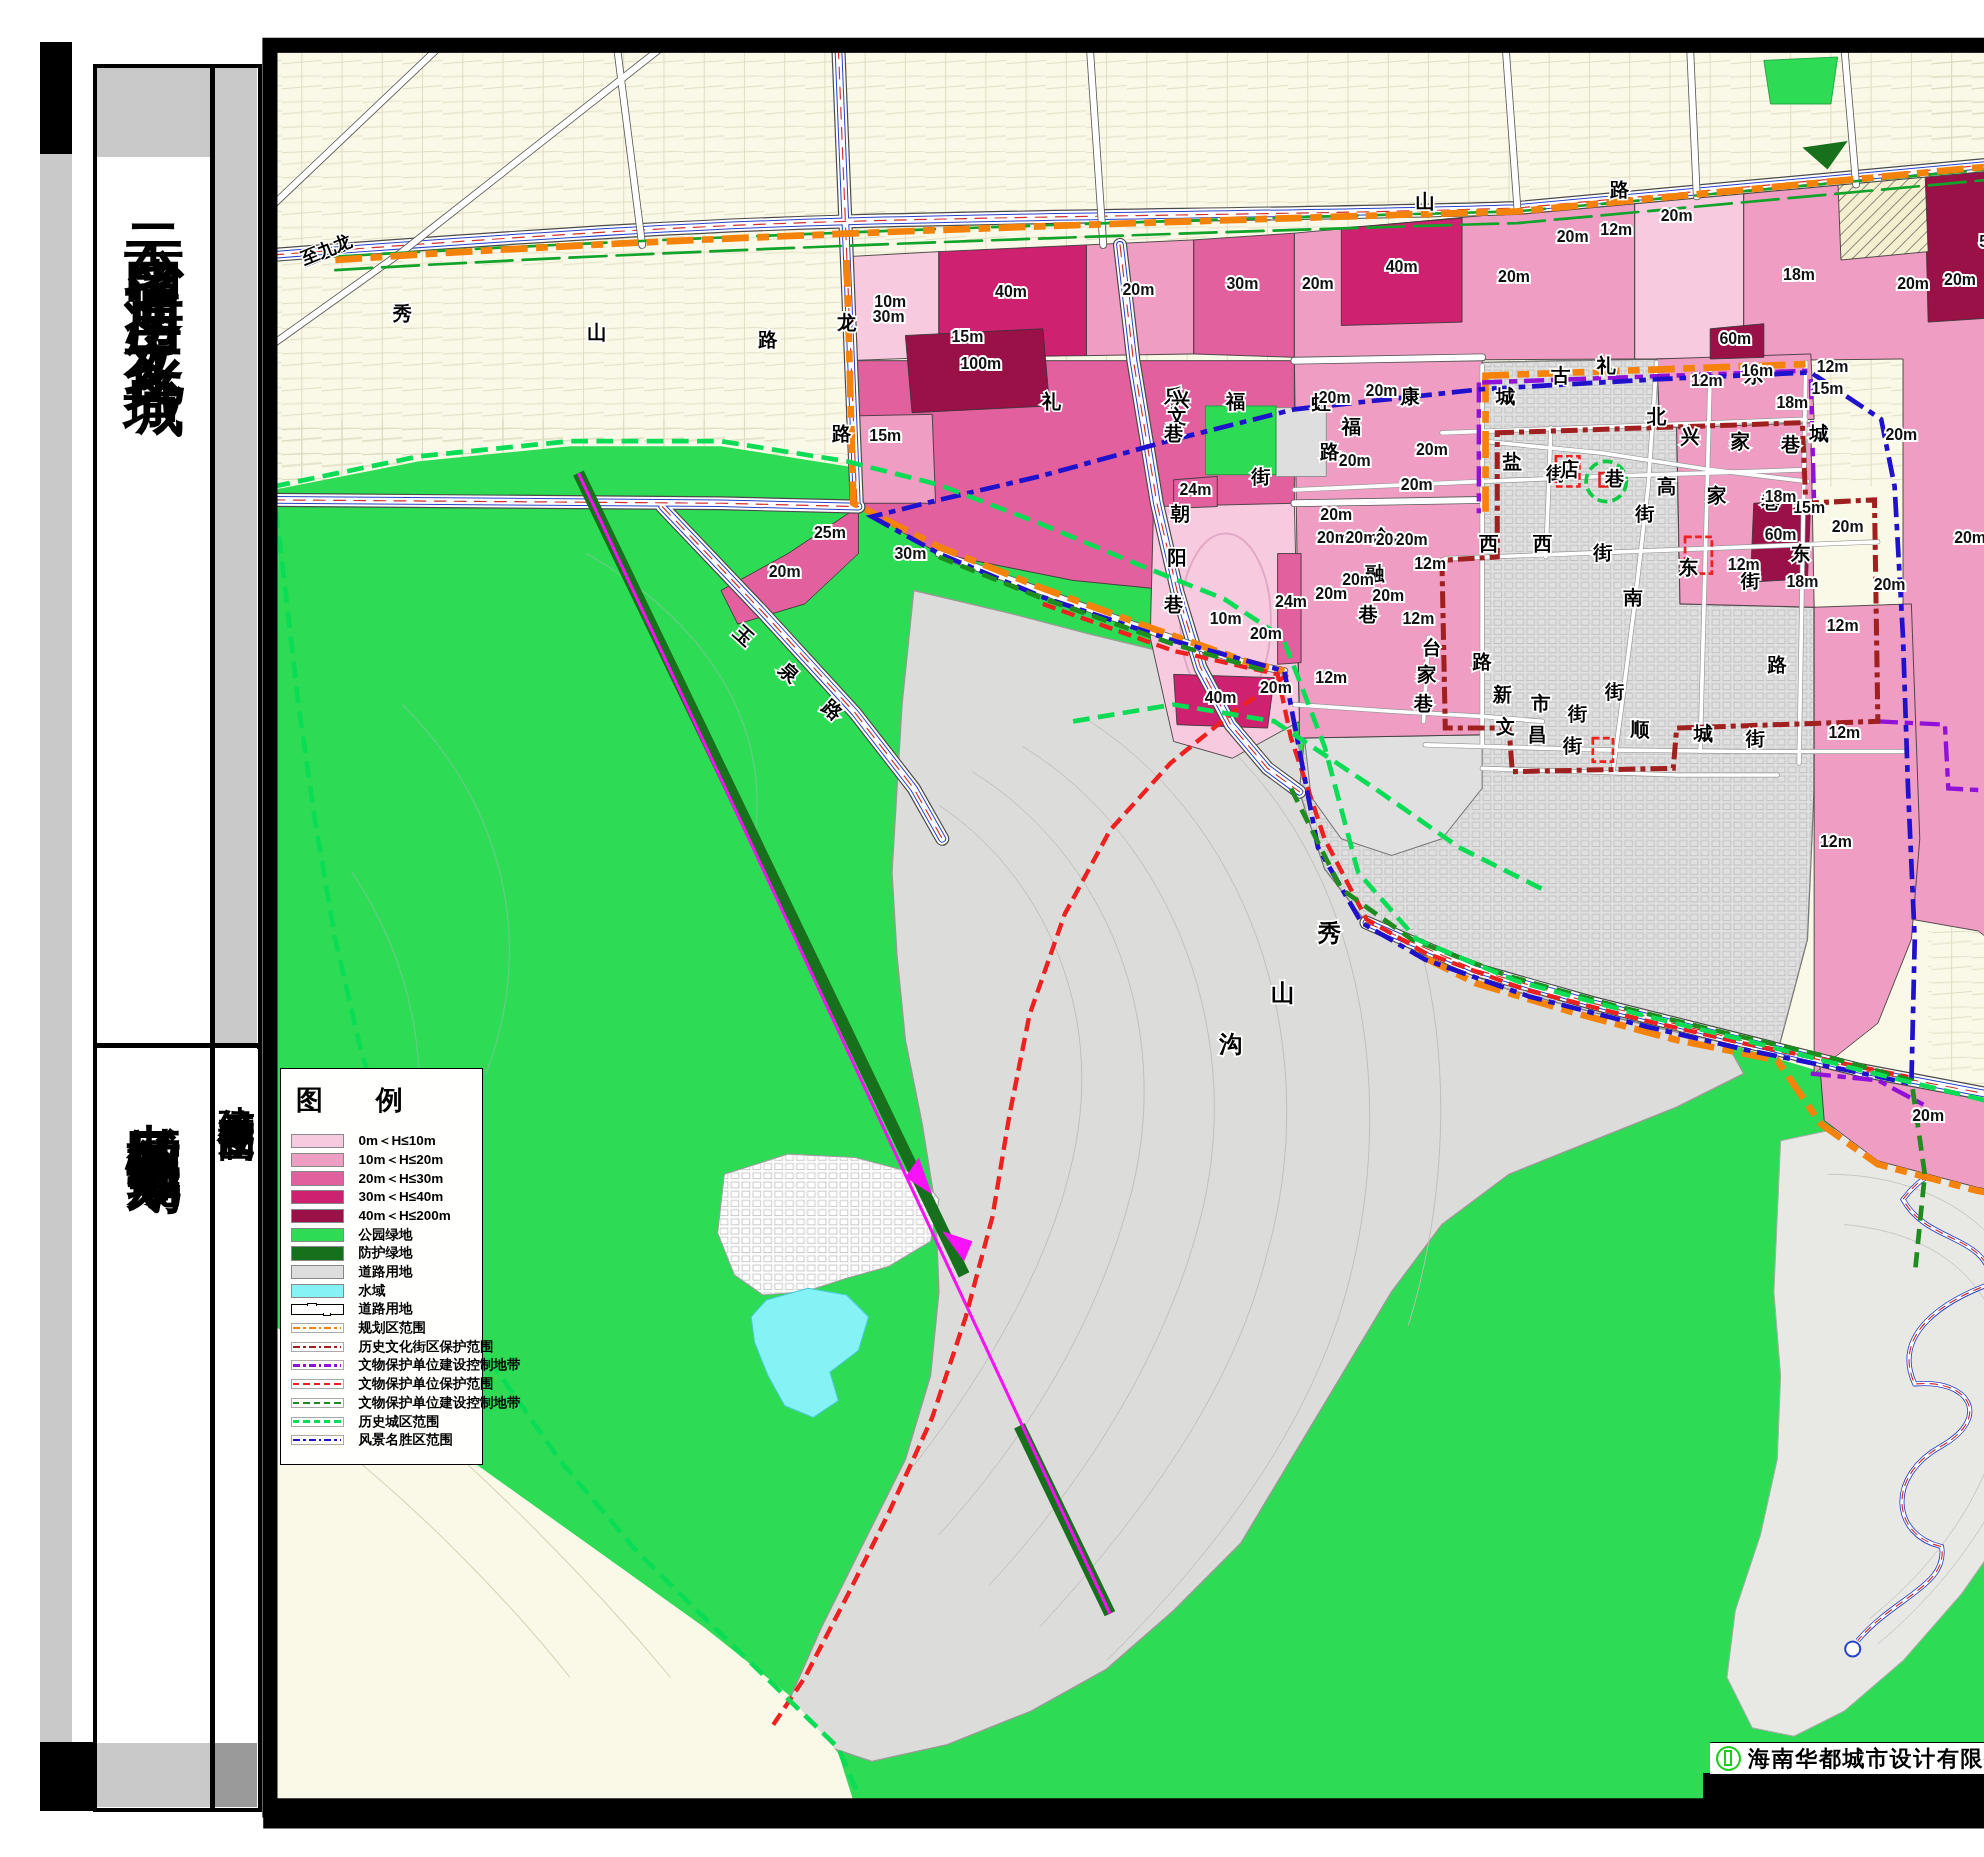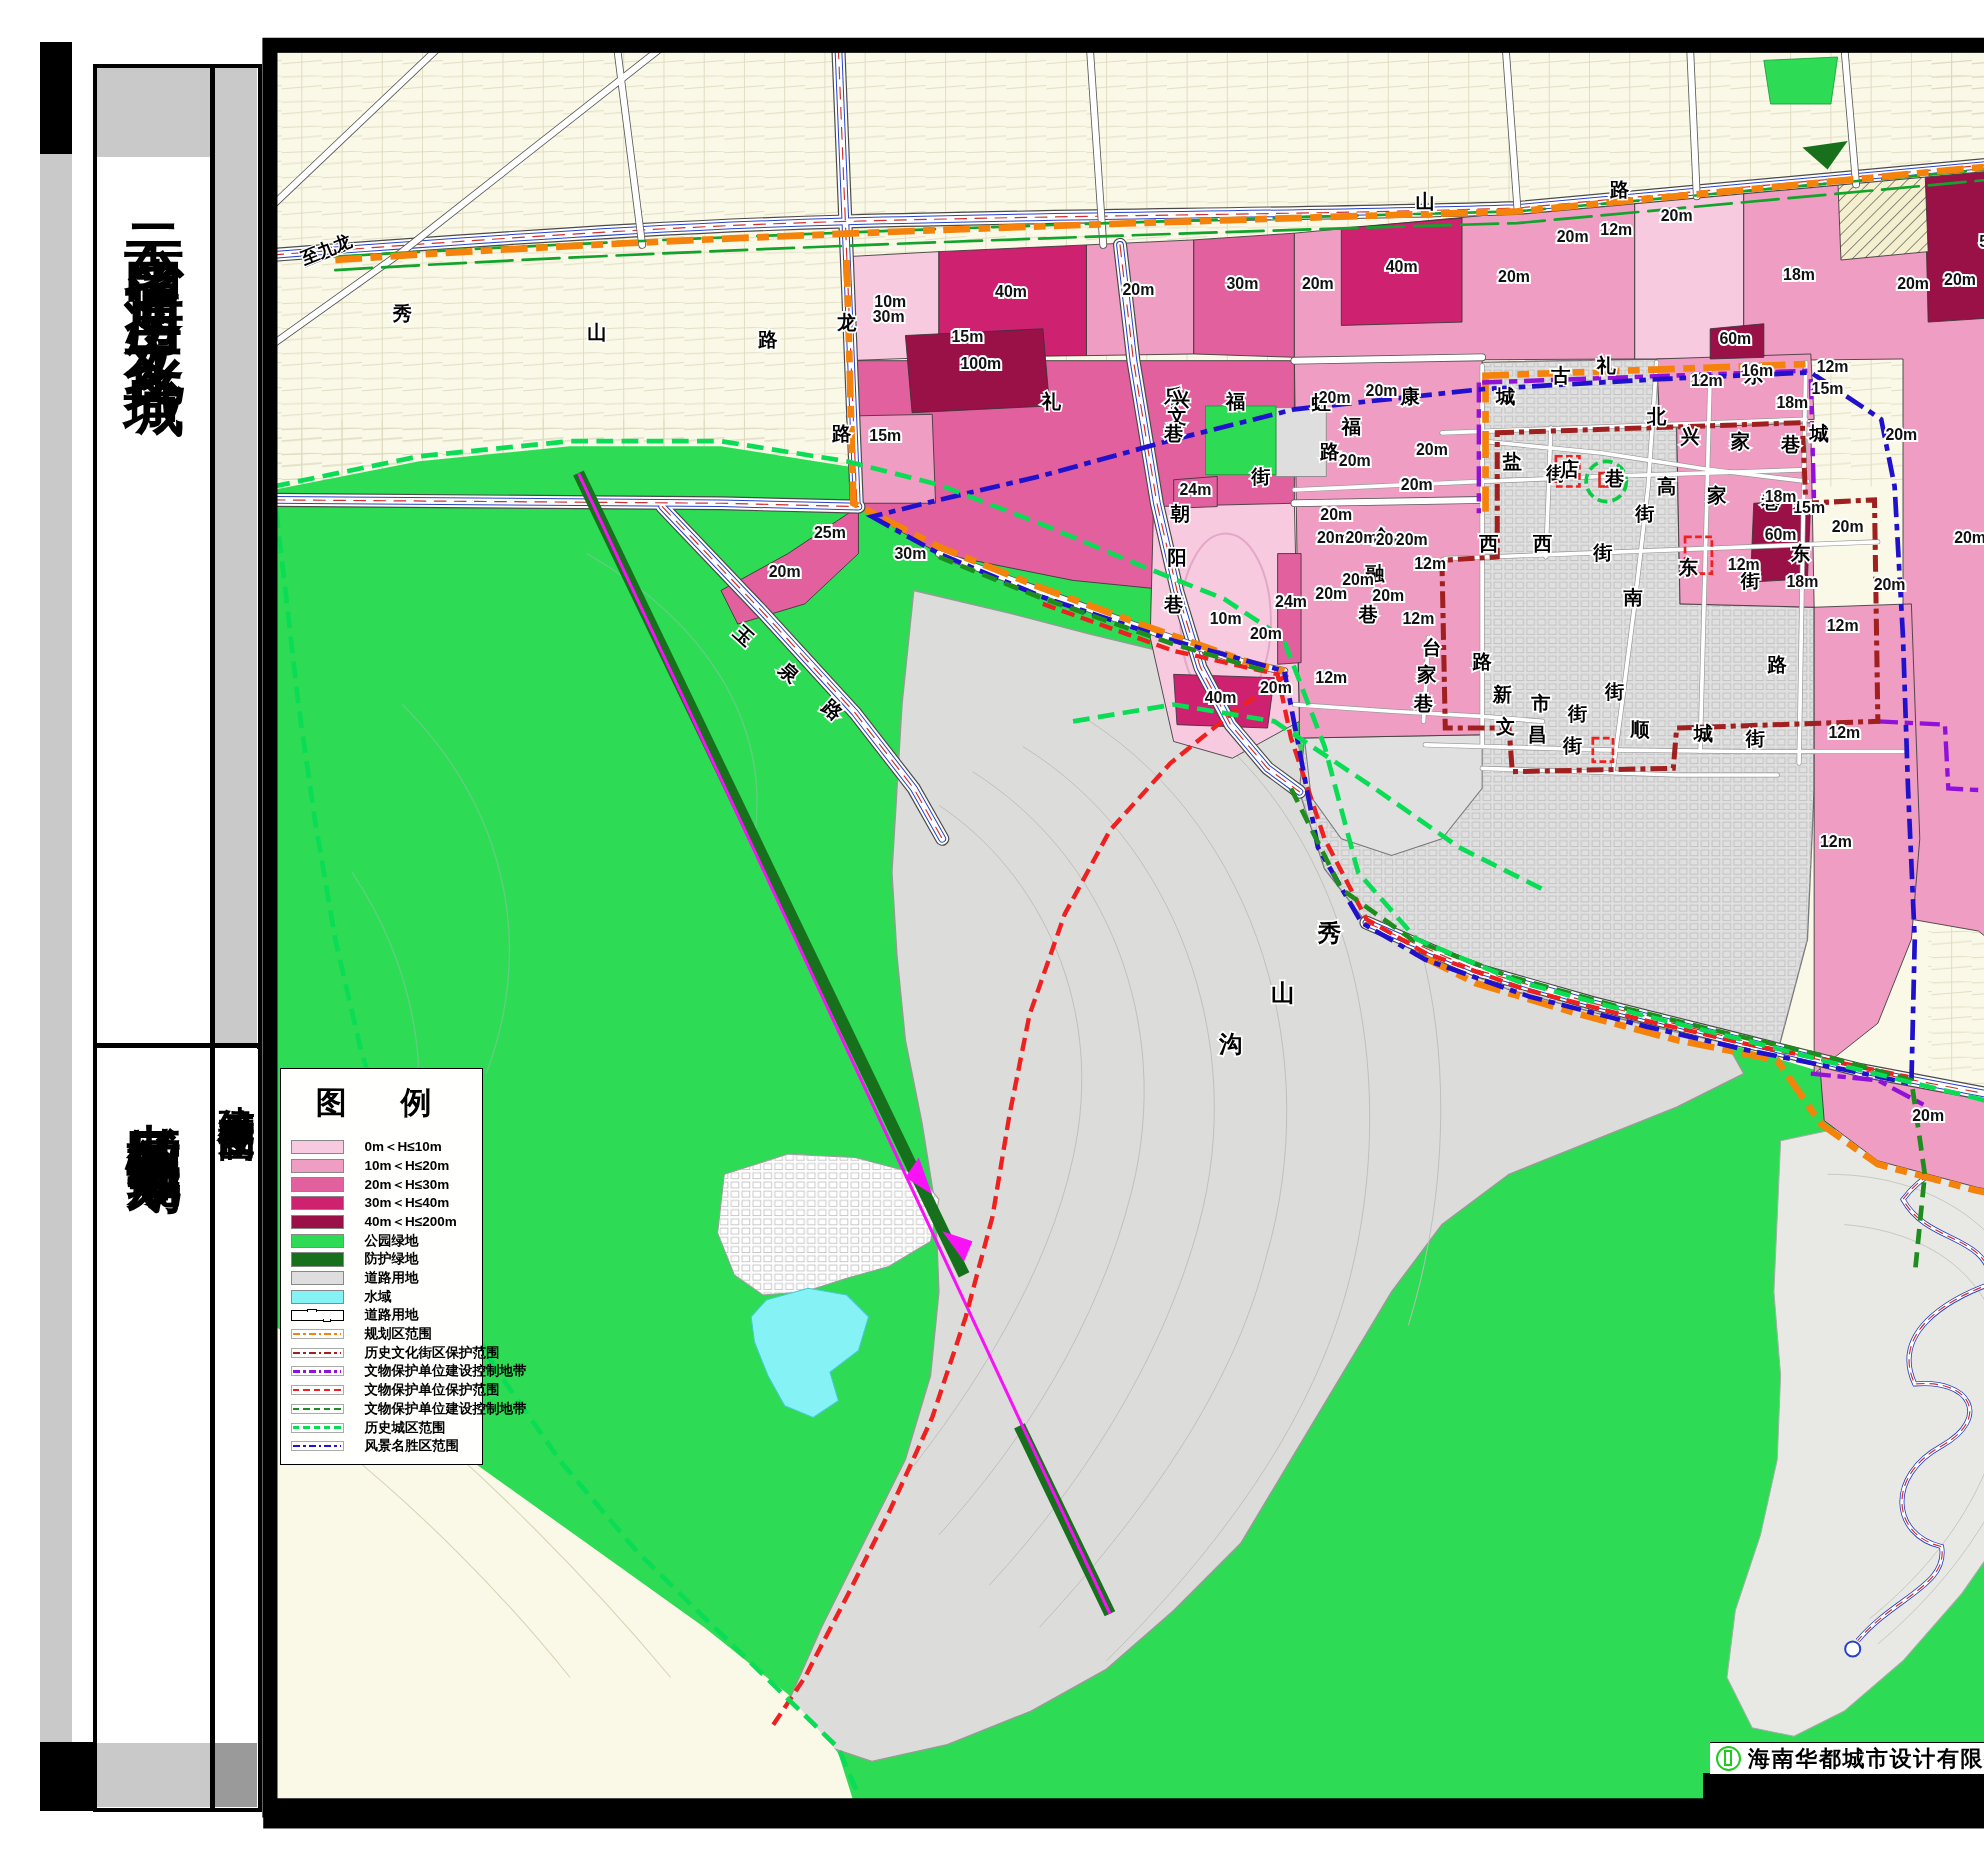--- a/index.html
+++ b/index.html
@@ -21,29 +21,29 @@
   #cellB-side{left:118px;top:980px;width:42px;height:759px;background:#fff;}
   #cellB-side .gray-foot{position:absolute;left:0;bottom:0;width:100%;height:64px;background:#9a9a9a;}
   .vbar{position:absolute;top:0;width:5.2px;height:100%;background:#000;}
   .vtitle{writing-mode:vertical-rl;text-orientation:upright;font-weight:bold;color:#000;
           font-family:"Liberation Serif","DejaVu Serif",serif;white-space:nowrap;}
   #title-main{position:absolute;left:50%;transform:translateX(-50%);top:111px;font-size:60px;letter-spacing:15px;}
   #title-sub{position:absolute;left:50%;transform:translateX(-50%);top:32px;font-size:54px;letter-spacing:4px;}
   #map-title{position:absolute;left:50%;transform:translateX(-50%);top:28px;font-size:37px;letter-spacing:3.6px;}
   
   #legend{left:280px;top:1068px;width:203px;height:397px;background:#fffffe;border:1.6px solid #000;box-sizing:border-box;padding:11px 8px 0 9.5px;z-index:30;}
-  #legend-title{font-size:31px;font-weight:bold;letter-spacing:23px;color:#000;margin:2.4px 0 13.5px 5.6px;font-family:"Liberation Serif","DejaVu Serif",serif;white-space:nowrap;text-align:center;}
+  #legend-title{font-size:27px;font-weight:bold;letter-spacing:23px;color:#000;margin:2.4px 0 13.5px 5.6px;font-family:"Liberation Serif","DejaVu Serif",serif;white-space:nowrap;}
   .lg-row{display:flex;align-items:center;height:18.7px;}
   .lg-swatch{width:51px;height:12.3px;border:0.4px solid #888;flex:0 0 auto;}
   .lg-line{width:51px;height:8px;border:0.4px solid #aaa;background:#fff;flex:0 0 auto;position:relative;}
   .lg-line .ln{position:absolute;left:1.2px;right:1.2px;top:2.8px;height:2.4px;}
   .lg-road{width:51px;height:8.7px;background:#fff;border:0.8px solid #000;flex:0 0 auto;position:relative;}
   .lg-road:before{content:"";position:absolute;left:15px;top:-2.4px;width:8.7px;height:2.4px;border:0.8px solid #000;border-bottom:none;background:#fff;}
   .lg-road:after{content:"";position:absolute;left:31px;bottom:-2.4px;width:6.4px;height:2.4px;border:0.8px solid #000;border-top:none;background:#fff;}
-  .lg-label{font-size:13.5px;color:#000;margin-left:21px;white-space:nowrap;font-weight:bold;font-family:"Liberation Sans",sans-serif;}
+  .lg-label{font-size:13.5px;color:#000;margin-left:15px;white-space:nowrap;font-weight:bold;font-family:"Liberation Sans",sans-serif;}
   
   #footer-black{left:1703px;top:1773px;width:896px;height:37px;background:#000;z-index:24;}
   #footer{left:1710px;top:1742px;width:882px;height:32px;background:#fff;border-top:1.6px solid #000;box-sizing:border-box;z-index:25;display:flex;align-items:center;}
   #footer .logo{width:21.4px;height:21.4px;border:2.8px solid #1ecc1e;border-radius:50%;margin:0 7.1px 0 5.6px;position:relative;flex:0 0 auto;}
   #footer .logo:before{content:"";position:absolute;left:6.4px;top:2.4px;width:3.6px;height:12px;border:2px solid #1ecc1e;}
   #footer .cn{font-size:22px;font-weight:bold;color:#000;letter-spacing:1.6px;white-space:nowrap;}
   
   text.hl{font:bold 9.5px "Liberation Sans",sans-serif;fill:#111;stroke:#fff;stroke-width:2.4px;paint-order:stroke;text-anchor:middle;}
   text.sl{font:bold 11.5px "Liberation Sans",sans-serif;fill:#000;stroke:#fff;stroke-width:2px;paint-order:stroke;text-anchor:middle;}
   text.al{font:bold 10.5px "Liberation Sans",sans-serif;fill:#000;stroke:#fff;stroke-width:1.6px;paint-order:stroke;text-anchor:middle;text-decoration:underline;}

